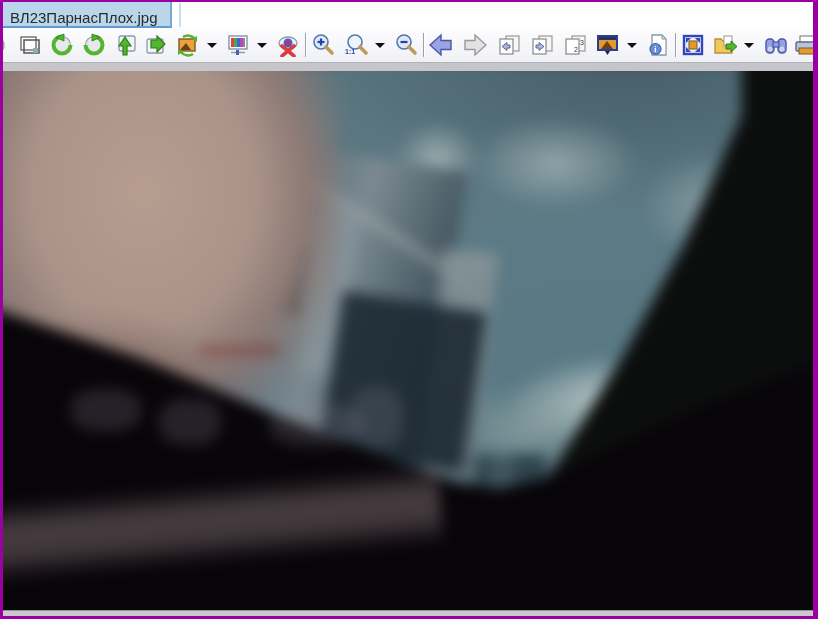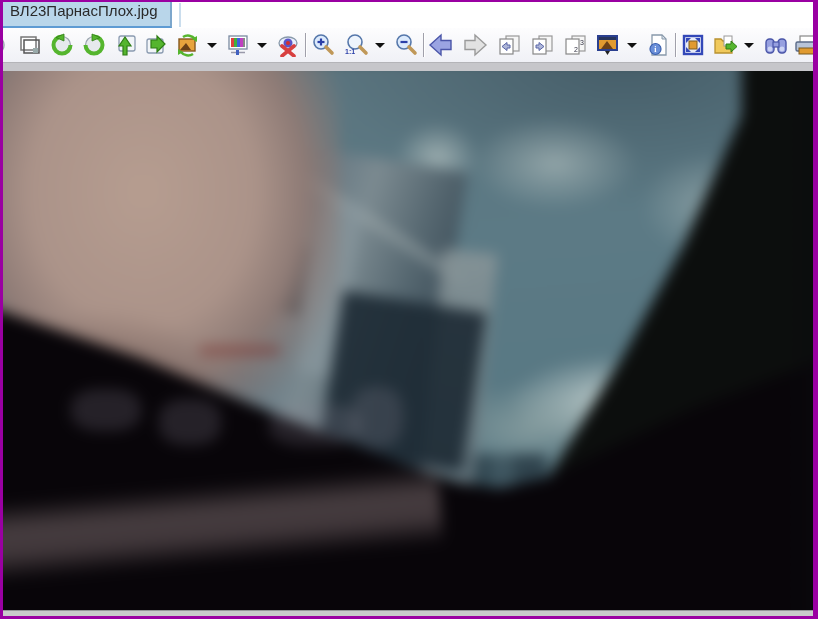--- a/index.html
+++ b/index.html
@@ -3,21 +3,21 @@
 <meta charset="utf-8">
 <style>
   html,body{margin:0;padding:0;background:#9a00a2;width:818px;height:619px;overflow:hidden;
     font-family:"Liberation Sans",sans-serif;}
   .window{position:absolute;left:0;top:0;width:818px;height:619px;box-sizing:border-box;
     border-top:2px solid #9a00a2;border-left:3px solid #9a00a2;border-right:5px solid #9a00a2;
     border-bottom:3px solid #9a00a2;background:#ffffff;display:flex;flex-direction:column;}
   
   .tabbar{height:26px;background:#ffffff;position:relative;flex:none;}
   .tab{position:absolute;left:0;top:0;height:24px;padding:0 12px 0 7px;background:#b9d6ea;
-    border-right:2px solid #7da7cc;border-bottom:2px solid #5e9bd3;display:flex;align-items:flex-start;
+    border-right:2px solid #7da7cc;border-bottom:2px solid #5e9bd3;display:flex;align-items:flex-end;
     font-size:15px;color:#2a2a2a;white-space:nowrap;}
   .tab-stub{position:absolute;left:176px;top:1px;width:2px;height:24px;background:#cadded;}
   
   .toolbar{height:34px;background:linear-gradient(#fdfdfe,#f0f1f6);display:flex;align-items:center;
     position:relative;overflow:hidden;flex:none;}
   .tbtn{width:28px;height:28px;display:flex;align-items:center;justify-content:center;flex:none;}
   .caret{width:0;height:0;border-left:5px solid transparent;border-right:5px solid transparent;
     border-top:5px solid #111;margin:0 5px;flex:none;}
   .sep{width:1px;height:24px;background:#a0a0aa;box-shadow:1px 0 0 #ffffff;margin:0 3px;flex:none;}
   .toolbar-edge{height:8px;background:#c6c6ca;border-top:1px solid #b4b4b8;flex:none;}

